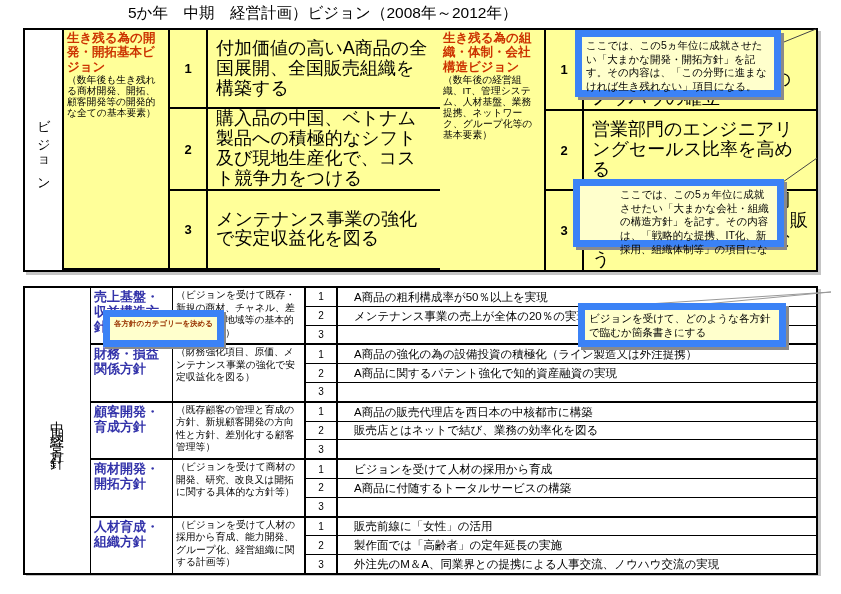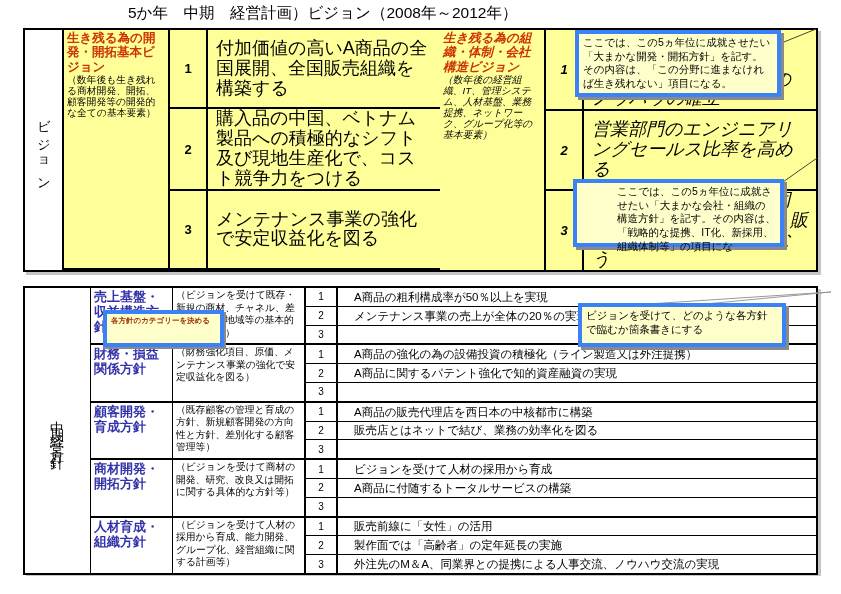--- a/index.html
+++ b/index.html
@@ -9,21 +9,21 @@
 
   
   .vtable{position:absolute;left:23px;top:28px;width:795px;height:244px;display:flex;
           border:2px solid #000;box-sizing:border-box;background:#FFFF99;
           box-shadow:3px 3px 0 rgba(150,150,150,.55);}
   .vlabel{width:37px;border-right:2px solid #000;background:#fff;display:flex;
           align-items:center;justify-content:center;}
   .vtext{writing-mode:vertical-rl;text-orientation:upright;font-size:13px;letter-spacing:5px;}
   .vmain{flex:1;display:flex;flex-direction:row;}
   .vgroup{flex:1;display:flex;border-bottom:2px solid #000;}
-  .vgroup:last-child{border-bottom:none;font-style:italic;}
+  .vgroup:last-child{border-bottom:none;}
   .vhead{width:106px;border-right:2px solid #000;padding:1px 3px;box-sizing:border-box;}
   .vhead .h{color:#CC3300;font-weight:bold;font-size:12.5px;line-height:1.15;}
   .vhead .s{font-size:9.8px;line-height:1.13;}
   .vrows{flex:1;display:flex;flex-direction:column;}
   .vrow{flex:1;display:flex;border-bottom:2px solid #000;}
   .vrow:last-child{border-bottom:none;}
   .vnum{width:36px;border-right:2px solid #000;display:flex;align-items:center;
         justify-content:center;font-weight:bold;font-size:13px;}
   .vcontent{flex:1;display:flex;align-items:center;padding:0 8px;font-size:18px;line-height:1.1;}
 
@@ -41,21 +41,21 @@
   .pnote{width:133px;border-right:2px solid #000;padding:1px 3px;box-sizing:border-box;
          font-size:9.8px;line-height:1.28;}
   .prows{flex:1;display:flex;flex-direction:column;}
   .prow{flex:1;display:flex;border-bottom:1px solid #000;}
   .prow:last-child{border-bottom:none;}
   .pnum{width:30px;border-right:2px solid #000;display:flex;align-items:center;
         justify-content:center;font-size:10px;}
   .pcontent{flex:1;display:flex;align-items:center;padding:0 16px;font-size:11.5px;line-height:1.05;}
 
   
-  .callout{position:absolute;background:#FFFFCC;border:4px solid #3b82f6;
+  .callout{position:absolute;background:#FFFFCC;border:7px solid #3b82f6;
            box-shadow:3px 3px 0 #8a8a8a;padding:2px 4px;font-size:10.5px;line-height:1.3;
            box-sizing:border-box;z-index:6;}
   #callout-1{left:575px;top:30px;width:206px;height:67px;}
   #callout-2{left:573px;top:179px;width:211px;height:68px;padding-left:40px;}
   #callout-3{left:578px;top:303px;width:208px;height:44px;}
   #callout-4{left:103px;top:310px;width:121px;height:37px;font-size:7.5px;font-weight:bold;
              color:#993300;box-shadow:2px 2px 0 #8a8a8a;line-height:1.25;}
 
   .lines{position:absolute;left:0;top:0;width:841px;height:594px;pointer-events:none;z-index:5;}
 </style>

